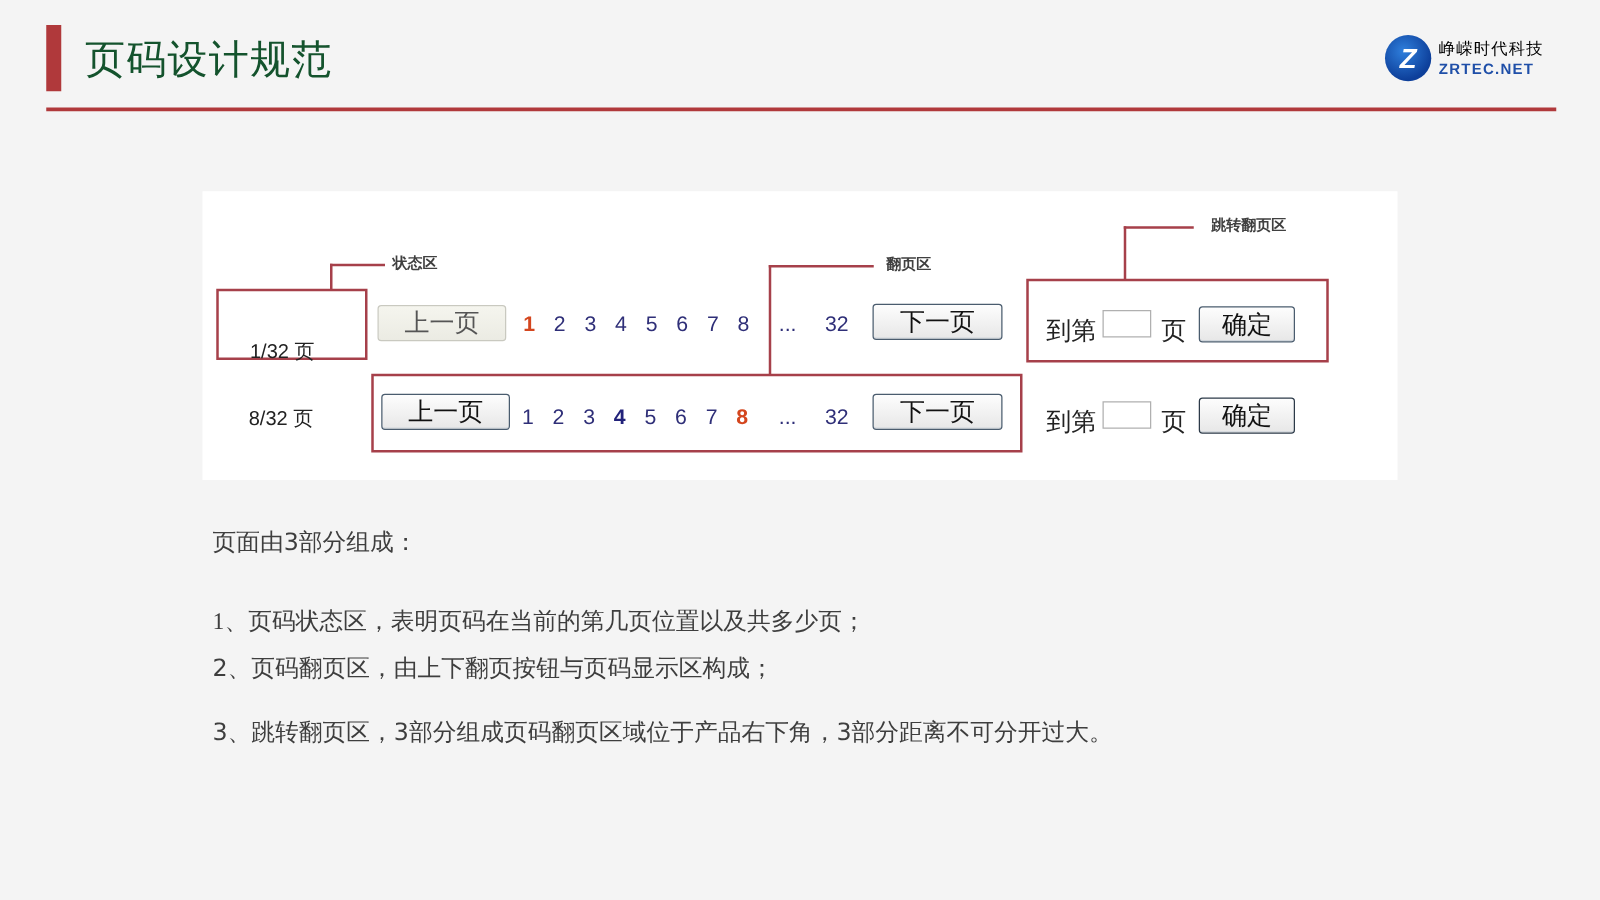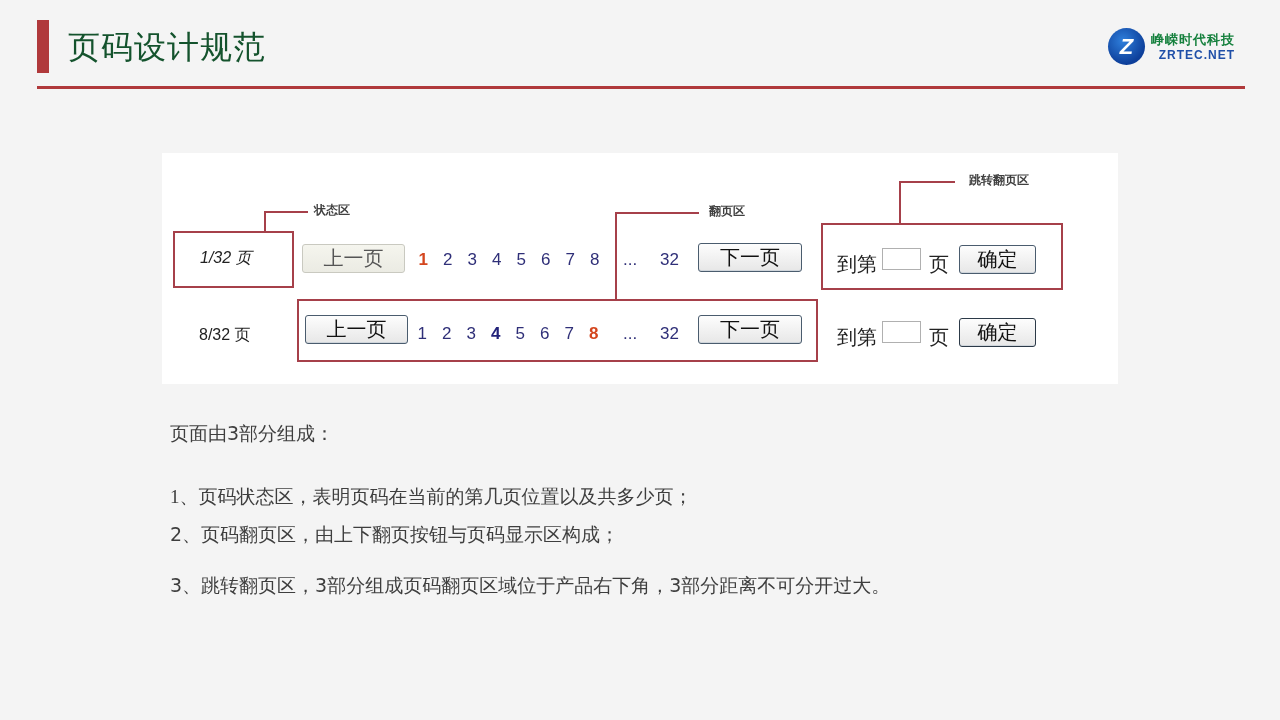--- a/index.html
+++ b/index.html
@@ -24,22 +24,22 @@
     }
     .logo { position: absolute; left: 1108px; top: 28px; display: flex; align-items: center; }
     .logo-circle {
       width: 37px; height: 37px; border-radius: 50%;
       background: radial-gradient(circle at 40% 35%, #2f7fdc, #0d3f9a 70%);
       display: flex; align-items: center; justify-content: center;
       color: #fff; font-weight: bold; font-size: 22px; font-style: italic;
       font-family: "Liberation Sans", sans-serif;
     }
     .logo-text { margin-left: 6px; line-height: 1; }
-    .logo-cn { font-size: 13px; color: #15803d; font-weight: bold; letter-spacing: 1px; }
-    .logo-en { font-size: 12px; color: #1f4fa8; font-weight: bold; letter-spacing: 1px; margin-top: 3px; font-family: "Liberation Sans", sans-serif; text-align: right; }
+    .logo-cn { font-size: 13px; color: #000000; font-weight: normal; letter-spacing: 1px; }
+    .logo-en { font-size: 12px; color: #1f4fa8; font-weight: bold; letter-spacing: 1px; margin-top: 3px; font-family: "Liberation Sans", sans-serif; }
 
     .figure {
       position: absolute; left: 162px; top: 153px; width: 956px; height: 231px;
       background: #ffffff;
     }
     .anno-box { position: absolute; border: 2px solid #a6404a; }
     .anno-line { position: absolute; background: #a6404a; }
     .anno-label { position: absolute; color: #404040; font-size: 12px; font-weight: bold; }
 
     .status-text { position: absolute; font-size: 16px; color: #222; font-family: "Liberation Sans", sans-serif; }
@@ -88,21 +88,21 @@
   <div class="anno-box" style="left:135px;top:146px;width:521px;height:63px;"></div>
   <div class="anno-line" style="left:453px;top:59px;width:2px;height:88px;"></div>
   <div class="anno-line" style="left:453px;top:59px;width:84px;height:2px;"></div>
   <div class="anno-label" style="left:547px;top:50px;">翻页区</div>
 
   <div class="anno-box" style="left:659px;top:70px;width:242px;height:67px;"></div>
   <div class="anno-line" style="left:737px;top:28px;width:2px;height:43px;"></div>
   <div class="anno-line" style="left:737px;top:28px;width:56px;height:2px;"></div>
   <div class="anno-label" style="left:807px;top:19px;">跳转翻页区</div>
 
-  <div class="status-text" style="left:38px;top:95px;font-style:italic;">1/32 页</div>
+  <div class="status-text" style="left:38px;top:118px;">1/32 页</div>
   <div class="btn disabled" style="left:140px;top:91px;width:103px;height:29px;">上一页</div>
   <div class="page-nums" style="left:249px;top:97px;">
     <span class="page-num current">1</span>
     <span class="page-num">2</span>
     <span class="page-num">3</span>
     <span class="page-num">4</span>
     <span class="page-num">5</span>
     <span class="page-num">6</span>
     <span class="page-num">7</span>
     <span class="page-num">8</span>

